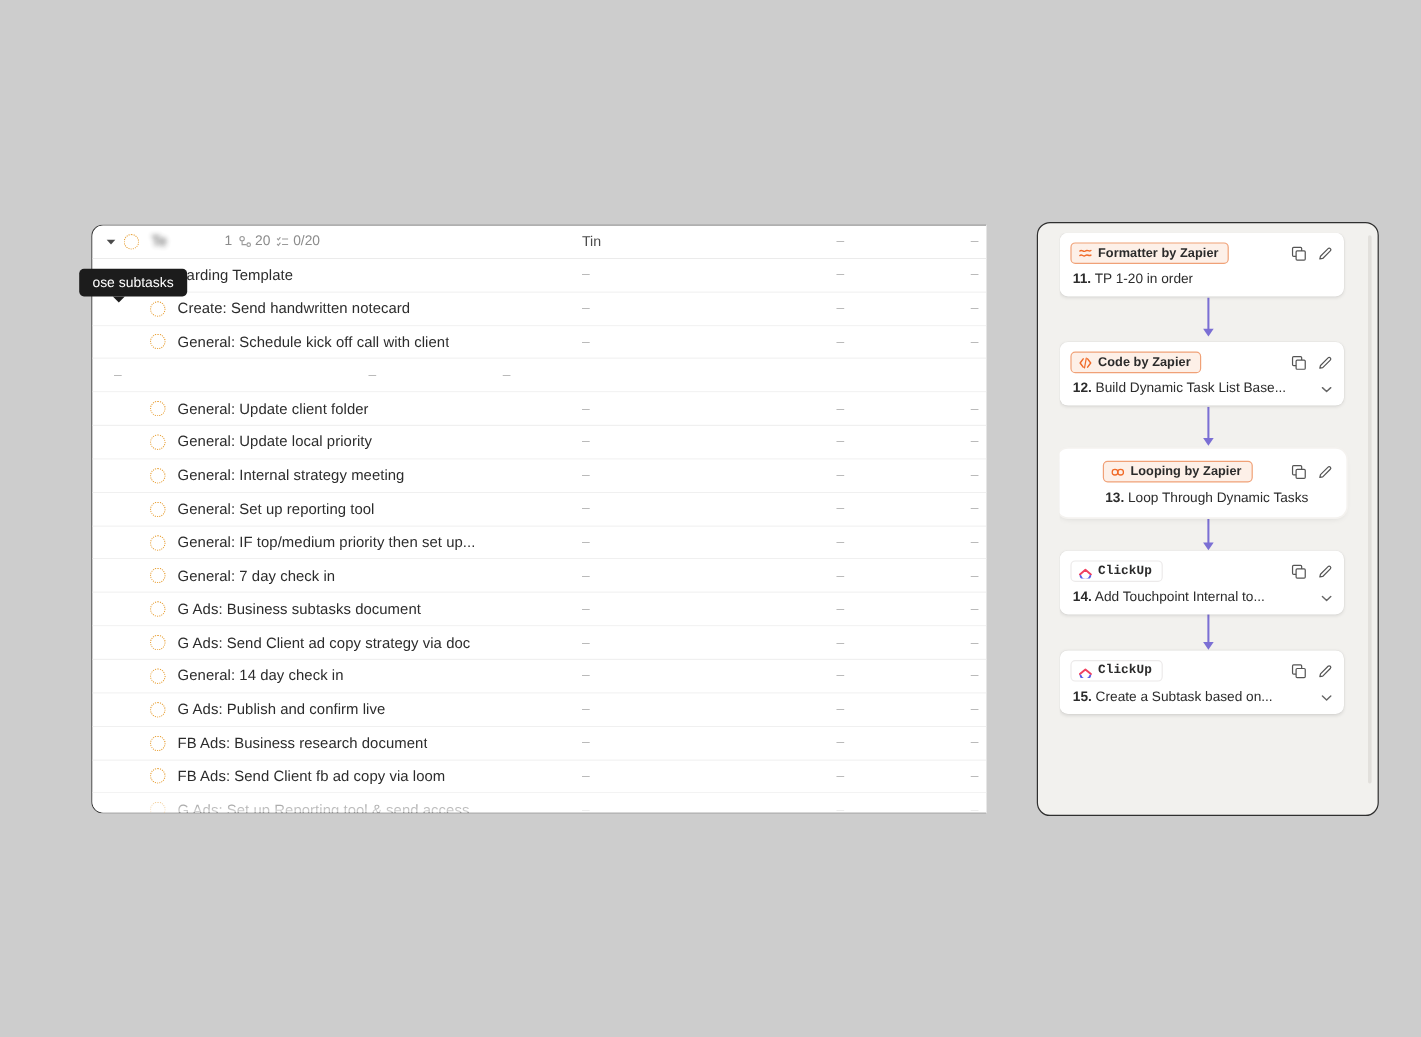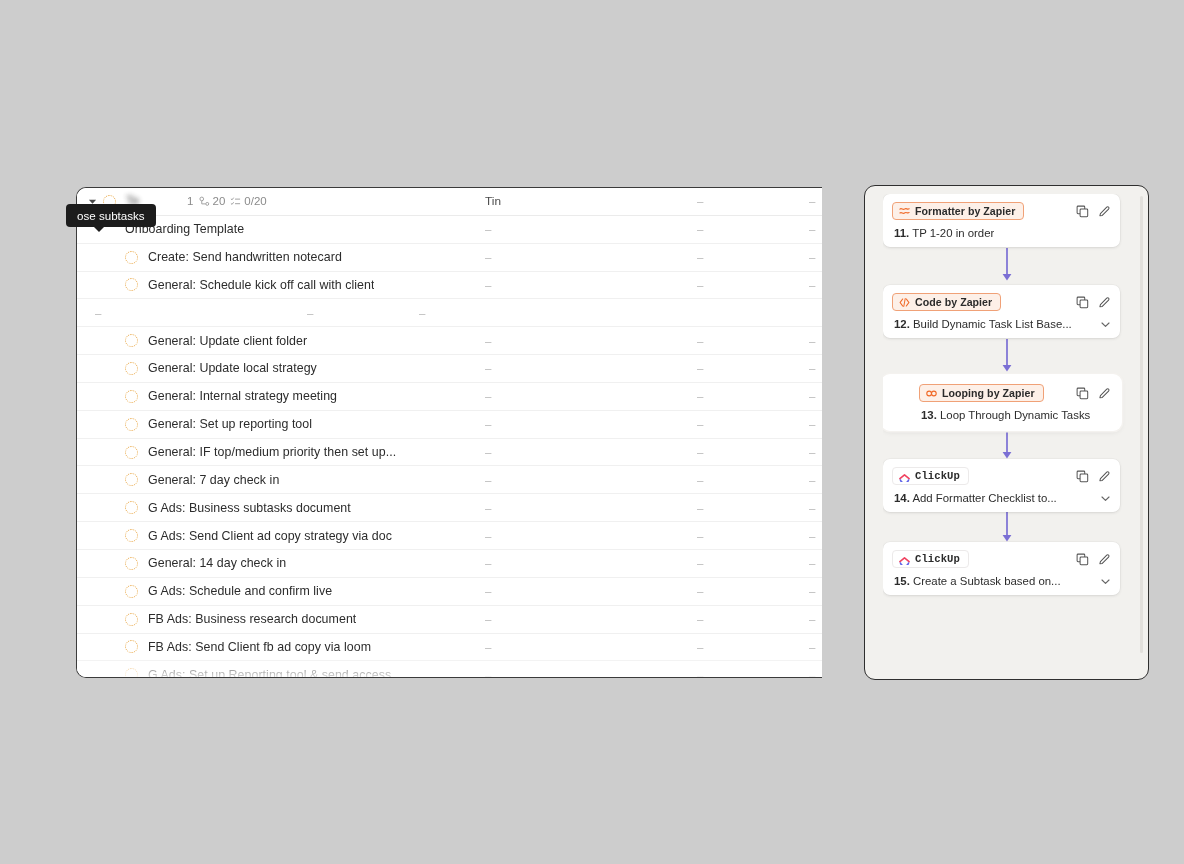--- a/index.html
+++ b/index.html
@@ -131,21 +131,21 @@
 
   .col-head-text {
     font-size: 11.8px;
     color: #4a4a4a;
   }
 
   
   #tooltip {
     position: absolute;
     left: 66px;
-    top: 204px;
+    top: 224px;
     height: 23px;
     background: #1c1c1c;
     color: #ffffff;
     font-size: 11.6px;
     display: flex;
     align-items: center;
     padding: 0 11px 0 11px;
     border-radius: 4px;
     white-space: nowrap;
     z-index: 40;
@@ -379,21 +379,21 @@
               <span class="task-title">General: Update client folder</span>
             </div>
             <div class="cell-col c1">–</div>
             <div class="cell-col c2"></div>
             <div class="cell-col c3">–</div>
             <div class="cell-col c4">–</div>
           </div>
           <div class="row">
             <div class="cell-name">
               <span class="status-ring indent"></span>
-              <span class="task-title">General: Update local strategy</span>
+              <span class="task-title">General: Update local priority</span>
             </div>
             <div class="cell-col c1">–</div>
             <div class="cell-col c2"></div>
             <div class="cell-col c3">–</div>
             <div class="cell-col c4">–</div>
           </div>
           <div class="row">
             <div class="cell-name">
               <span class="status-ring indent"></span>
               <span class="task-title">General: Internal strategy meeting</span>
@@ -459,21 +459,21 @@
               <span class="task-title">General: 14 day check in</span>
             </div>
             <div class="cell-col c1">–</div>
             <div class="cell-col c2"></div>
             <div class="cell-col c3">–</div>
             <div class="cell-col c4">–</div>
           </div>
           <div class="row">
             <div class="cell-name">
               <span class="status-ring indent"></span>
-              <span class="task-title">G Ads: Schedule and confirm live</span>
+              <span class="task-title">G Ads: Publish and confirm live</span>
             </div>
             <div class="cell-col c1">–</div>
             <div class="cell-col c2"></div>
             <div class="cell-col c3">–</div>
             <div class="cell-col c4">–</div>
           </div>
           <div class="row">
             <div class="cell-name">
               <span class="status-ring indent"></span>
               <span class="task-title">FB Ads: Business research document</span>
@@ -644,21 +644,21 @@
                 </svg>
               </span>
               <span class="ico">
                 <svg width="13" height="13" viewBox="0 0 14 14">
                   <path d="M2 11.6 L2.6 9.2 L9.4 2.4 A1.4 1.4 0 0 1 11.4 4.4 L4.6 11.2 Z" fill="none" stroke="#555" stroke-width="1.1" stroke-linejoin="round"></path>
                 </svg>
               </span>
             </span>
           </div>
           <div class="zap-bottom">
-            <span class="zap-label"><b>14.</b> <span>Add Formatter Checklist to...</span></span>
+            <span class="zap-label"><b>14.</b> <span>Add Touchpoint Internal to...</span></span>
             <span class="caret">
               <svg width="11" height="11" viewBox="0 0 12 12">
                 <path d="M2.2 4.4 L6 8 L9.8 4.4" fill="none" stroke="#666" stroke-width="1.3" stroke-linecap="round" stroke-linejoin="round"></path>
               </svg>
             </span>
           </div>
         </div>
         <div class="connector short">
           <svg width="14" height="36" viewBox="0 0 14 36">
             <path d="M7 0 V27" stroke="#7b6fd4" stroke-width="1.7"></path>

